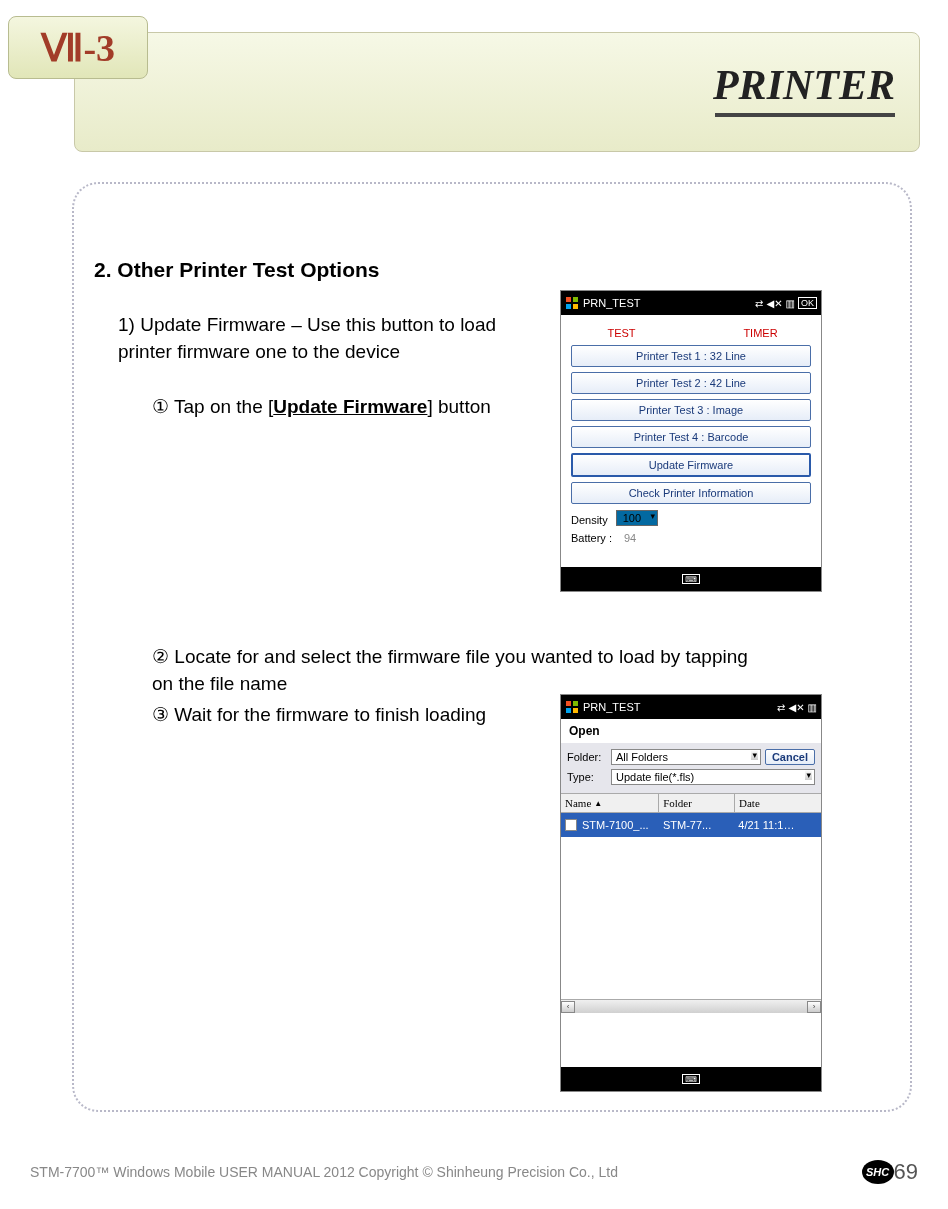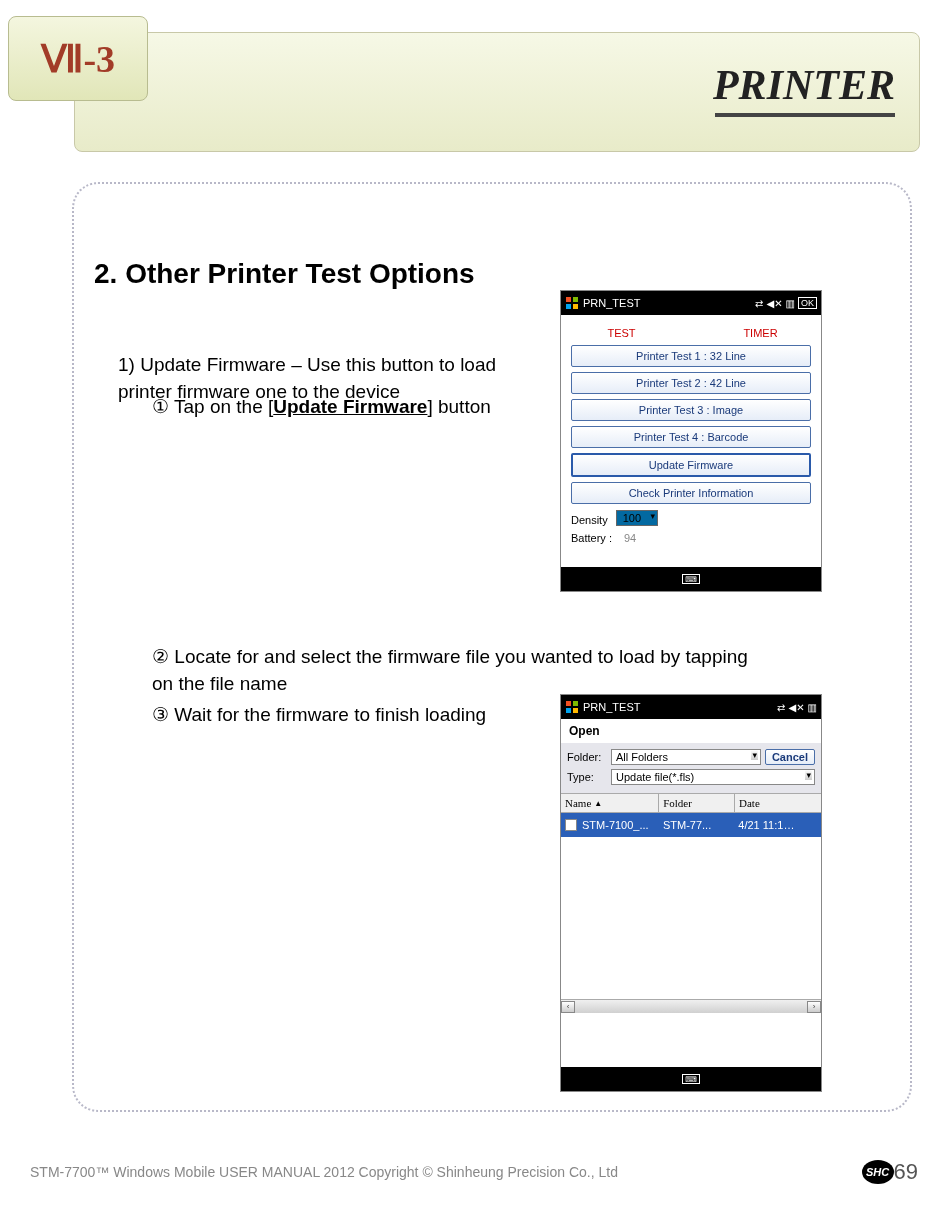--- a/index.html
+++ b/index.html
@@ -39,21 +39,21 @@
     top: 80px;
     width: 180px;
     height: 4px;
     background: #444;
   }
   .chapter-tab {
     position: absolute;
     top: 16px;
     left: 8px;
     width: 140px;
-    height: 85px;
+    height: 63px;
     background: linear-gradient(to bottom, #f4f6df, #e1e6b8);
     border: 1px solid #b8bc90;
     border-radius: 8px;
     display: flex;
     align-items: center;
     justify-content: center;
     font-size: 38px;
     font-weight: bold;
     color: #a23c28;
     font-family: 'Times New Roman', serif;
@@ -64,31 +64,30 @@
     left: 72px;
     right: 36px;
     height: 930px;
     border: 2px dotted #b8b8c8;
     border-radius: 26px;
   }
   .section-title {
     position: absolute;
     top: 258px;
     left: 94px;
-    font-size: 28px;
+    font-size: 21px;
     font-weight: bold;
   }
   .p1 {
     position: absolute;
     top: 312px;
     left: 118px;
     width: 420px;
     font-size: 19px;
     line-height: 1.4;
-    margin-top: 40px;
   }
   .p2 {
     position: absolute;
     top: 394px;
     left: 152px;
     width: 360px;
     font-size: 19px;
     line-height: 1.4;
   }
   .p3 {

